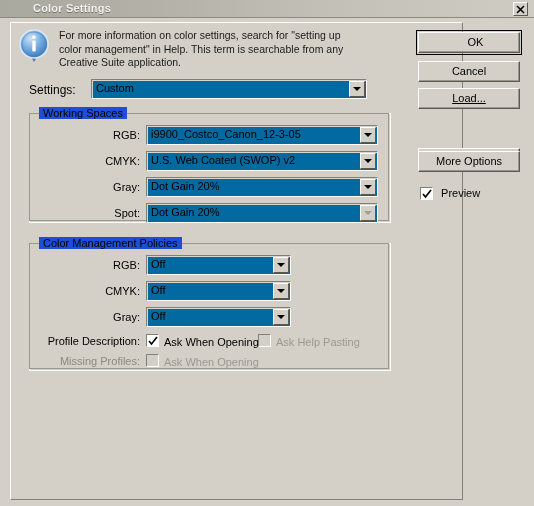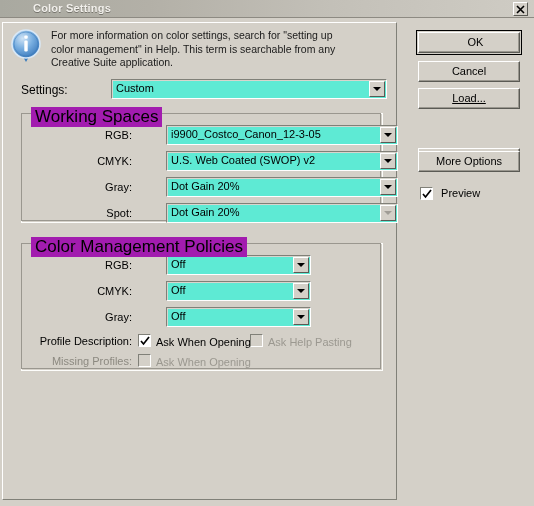--- a/index.html
+++ b/index.html
@@ -60,23 +60,23 @@
     border-right: 1px solid #5a5a54;
     border-bottom: 1px solid #5a5a54;
     box-sizing: border-box;
     cursor: default;
   }
   #close-button svg { display:block; margin: 2px auto 0 auto; }
 
   
   #left-panel {
     position: absolute;
-    left: 2px;
+    left: 10px;
     top: 22px;
-    width: 395px;
+    width: 453px;
     height: 478px;
     background: #d4d0c8;
     border-top: 1px solid #ffffff;
     border-left: 1px solid #ffffff;
     border-right: 1px solid #808078;
     border-bottom: 1px solid #808078;
     box-sizing: border-box;
     text-decoration: underline;
   }
 
@@ -110,29 +110,28 @@
     position: absolute;
     left: 0;
     top: 4px;
     font-size: 12px;
     white-space: nowrap;
   }
 
   
   .combo {
     position: absolute;
-    background: #5eead4;
+    background: #0369a1;
     border-top: 1px solid #808078;
     border-left: 1px solid #808078;
     border-right: 1px solid #ffffff;
     border-bottom: 1px solid #ffffff;
     box-sizing: border-box;
     height: 20px;
     cursor: default;
-    margin-left: 28px;
   }
   .combo-inner {
     position: absolute;
     left: 0; top: 0; right: 0; bottom: 0;
     border: 1px solid #d8d5cd;
     border-right: none;
     border-bottom: none;
     box-sizing: border-box;
   }
   .combo-value {
@@ -182,22 +181,22 @@
     left: -1px; top: -1px; right: 1px; bottom: 1px;
     border: 1px solid #9a978f;
     box-sizing: border-box;
     pointer-events: none;
   }
   .group-title {
     position: absolute;
     left: 9px;
     top: -7px;
     padding: 0 4px;
-    background: #a21caf;
-    font-size: 17px;
+    background: #1d4ed8;
+    font-size: 11px;
     color: #000;
     white-space: nowrap;
     z-index: 2;
   }
 
   .field-label {
     position: absolute;
     font-size: 11px;
     text-align: right;
     white-space: nowrap;

